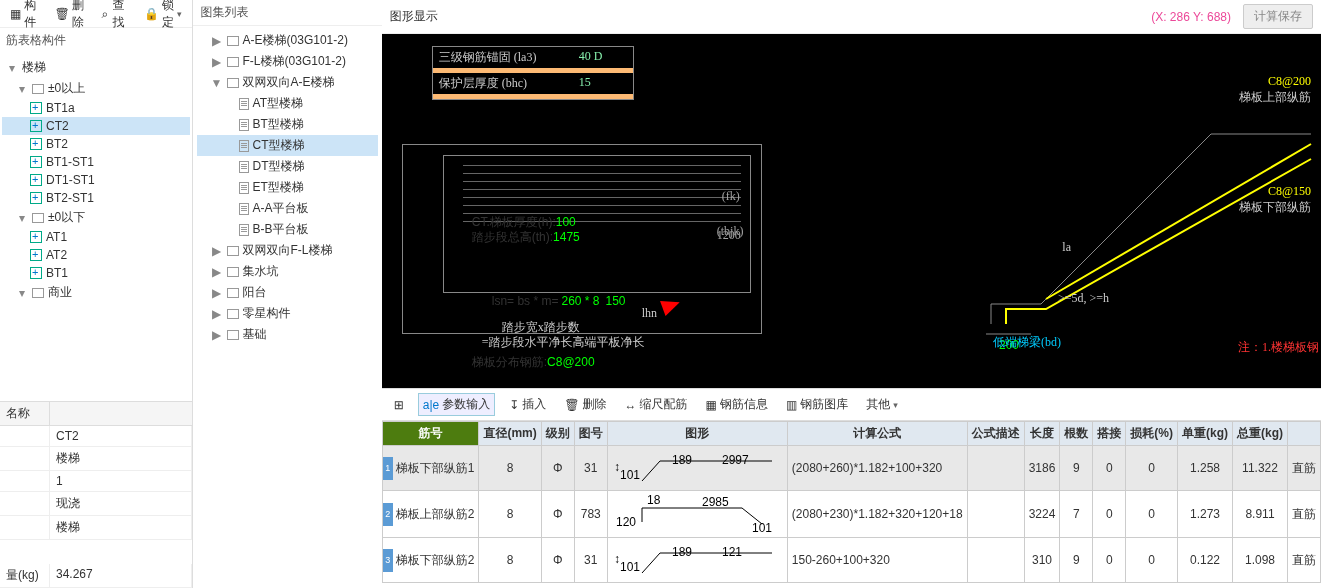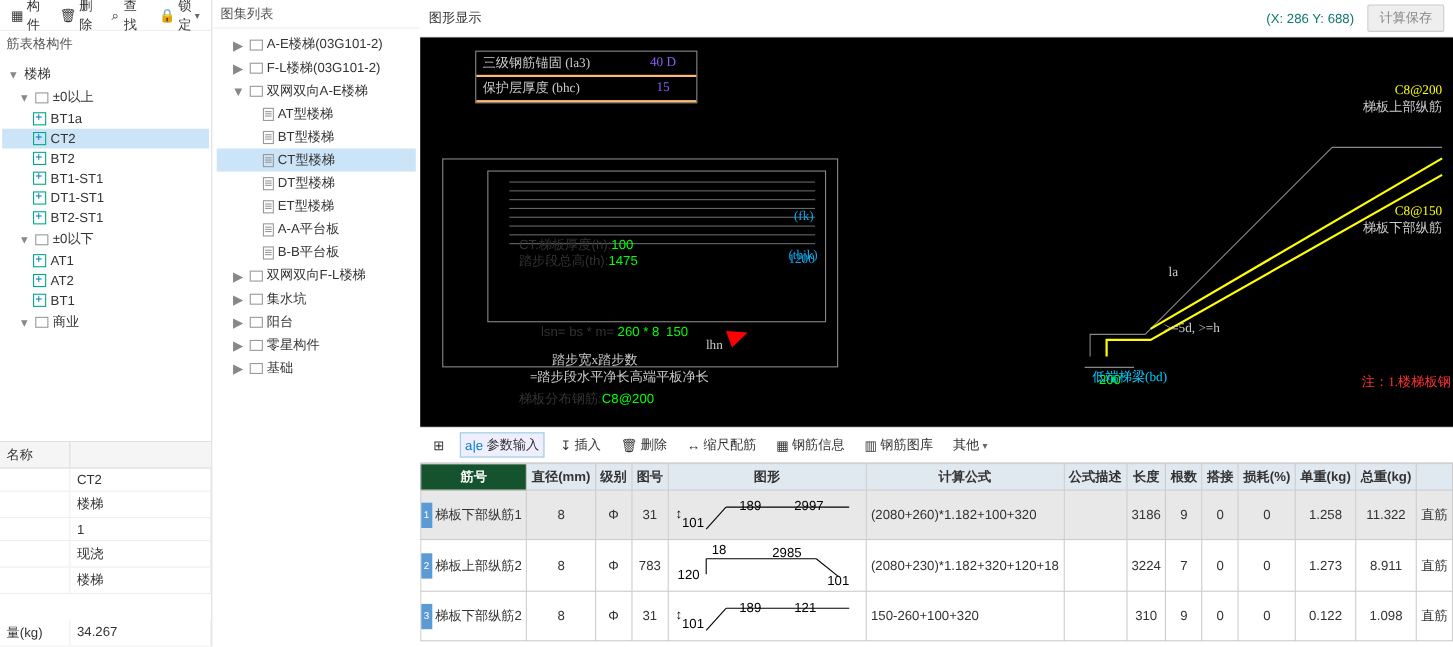--- a/index.html
+++ b/index.html
@@ -19,50 +19,50 @@
 .cube{width:12px;height:12px;border:1px solid #0a8;display:inline-block;position:relative}
 .cube::after{content:"+";position:absolute;left:1px;top:-2px;color:#07c;font-size:11px}
 .folder{width:12px;height:10px;border:1px solid #999;background:#fff;display:inline-block}
 .doc{width:10px;height:12px;border:1px solid #999;display:inline-block;position:relative}
 .doc::before{content:"";position:absolute;top:2px;left:1px;right:1px;height:1px;background:#999;box-shadow:0 2px 0 #999,0 4px 0 #999}
 .prop{border-top:1px solid #ddd}
 .prop-head{display:flex;background:#f5f5f5;border-bottom:1px solid #ddd}
 .prop-head>div{padding:3px 6px;border-right:1px solid #ddd}
 .prop-row{display:flex;border-bottom:1px solid #eee}
 .prop-row>div{padding:3px 6px;border-right:1px solid #eee}
-.ph1{width:64px}.ph2{flex:1}
+.ph1{width:50px}.ph2{flex:1}
 .panel-title{padding:4px 8px;color:#555;border-bottom:1px solid #eee}
 .mid-tree{flex:1;overflow:auto;padding:4px}
 .drawing-head{display:flex;align-items:center;justify-content:space-between;padding:4px 8px;border-bottom:1px solid #eee}
-.coord{color:#0f766e}
+.coord{color:#ec4899}
 .calc-btn{background:#eee;border:1px solid #ccc;padding:3px 10px;color:#888;border-radius:2px}
 .drawing{flex:1;background:#000;position:relative;overflow:hidden;min-height:300px}
 .dtbl{position:absolute;left:50px;top:12px;border:1px solid #888}
-.dtbl-row{display:flex;border-bottom:2px solid #fdba74}
+.dtbl-row{display:flex;border-bottom:5px solid #fdba74}
 .dcell{padding:2px 6px;color:#ccc;font-family:SimSun}
-.dcell.v{color:#8b5cf6;text-align:center;width:60px}
+.dcell.v{color:#86efac;width:60px}
 .dcell.l{width:140px}
 .plan{position:absolute;left:20px;top:110px;width:360px;height:190px;border:1px solid #888}
 .plan-inner{position:absolute;left:40px;top:10px;right:10px;bottom:40px;border:1px solid #888}
 .step-lines{position:absolute;left:60px;top:20px;right:20px;bottom:60px}
 .step-lines div{border-top:1px solid #666;height:8px}
 .stair-svg{position:absolute;right:0;top:40px}
 .dlabel{position:absolute;color:#ccc;font-family:SimSun;font-size:12px}
-.dlabel.g{color:#0ea5e9}
+.dlabel.g{color:#a3a3a3}
 .dlabel.y{color:#ff0}
 .dlabel.c{color:#0cf}
 .dlabel.r{color:#f33}
 .arrow-r{position:absolute;width:0;height:0;border:8px solid transparent;border-left:18px solid red;transform:rotate(-20deg)}
 .bottom-panel{border-top:1px solid #ddd;display:flex;flex-direction:column;height:200px}
 .btoolbar{display:flex;align-items:center;gap:10px;padding:4px 8px;border-bottom:1px solid #ddd}
 .grid{flex:1;overflow:auto}
 table{border-collapse:collapse;width:100%}
 th,td{border:1px solid #ccc;padding:3px 4px;text-align:center;font-size:12px;white-space:nowrap}
 th{background:#e0e8f0}
-th.seg{background:#14532d;color:#fff}
+th.seg{background:#4d7c0f;color:#fff}
 .shape-cell{min-width:180px}
 .row-sel{background:#e8e8e8}
 svg.shp{display:block;margin:auto}
 .dropdown-arrow{font-size:9px;color:#666}
 </style>
 </head>
 <body>
 
 <div class="col-left">
   <div class="toolbar">

